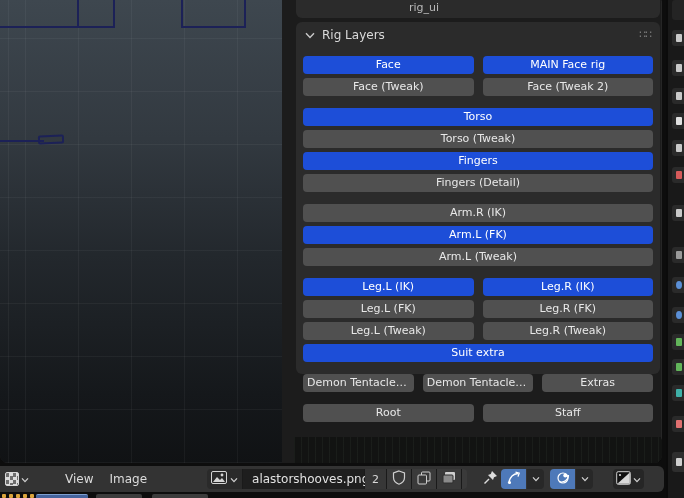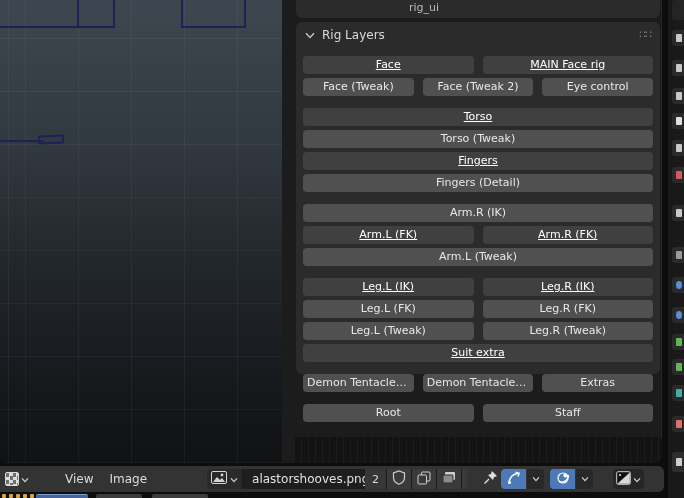--- a/index.html
+++ b/index.html
@@ -40,21 +40,21 @@
   .panel-header{display:flex;align-items:center;height:26px;padding:0 9px;gap:7px;}
   .panel-title{font-size:12px;color:#dadada;}
   .grip{margin-left:auto;color:#7e7e7e;font-size:11px;letter-spacing:-1px;line-height:10px;}
   .panel-body{padding:8px 7px 10px 7px;}
 
   .btn-row{display:flex;gap:9px;margin-bottom:4px;}
   .sec-gap{margin-top:12px;}
   .rl-btn{flex:1;height:18px;border:none;border-radius:4px;background:#505050;color:#e8e8e8;
     font-family:inherit;font-size:11px;line-height:16px;padding:0 4px;cursor:pointer;
     white-space:nowrap;overflow:hidden;text-overflow:ellipsis;}
-  .rl-btn.on{background:#404040;color:#ffffff;text-decoration:underline;}
+  .rl-btn.on{background:#1d4ed8;color:#ffffff;}
 
   
   #footer{position:absolute;left:0;top:466px;width:664px;height:26px;background:#333333;
     border-radius:0 6px 6px 0;display:flex;align-items:center;padding:0 6px 0 2px;}
   .menu-item{font-size:12px;color:#dcdcdc;padding:0 8px;cursor:default;}
   #menu-view{margin-left:25px;}
   .chev{display:inline-block;}
   .icon-btn{display:flex;align-items:center;gap:2px;padding:2px 3px;border-radius:3px;}
 
   #editor-type-btn{margin-left:0;}
@@ -124,42 +124,40 @@
         </div>
         <div class="panel-body">
 
           <div class="btn-row">
             <button class="rl-btn on">Face</button>
             <button class="rl-btn on">MAIN Face rig</button>
           </div>
           <div class="btn-row">
             <button class="rl-btn">Face (Tweak)</button>
             <button class="rl-btn">Face (Tweak 2)</button>
-            <button class="rl-btn">Eye control</button>
           </div>
 
           <div class="btn-row sec-gap">
             <button class="rl-btn on">Torso</button>
           </div>
           <div class="btn-row">
             <button class="rl-btn">Torso (Tweak)</button>
           </div>
           <div class="btn-row">
             <button class="rl-btn on">Fingers</button>
           </div>
           <div class="btn-row">
             <button class="rl-btn">Fingers (Detail)</button>
           </div>
 
           <div class="btn-row sec-gap">
             <button class="rl-btn">Arm.R (IK)</button>
           </div>
           <div class="btn-row">
             <button class="rl-btn on">Arm.L (FK)</button>
-            <button class="rl-btn on">Arm.R (FK)</button>
           </div>
           <div class="btn-row">
             <button class="rl-btn">Arm.L (Tweak)</button>
           </div>
 
           <div class="btn-row sec-gap">
             <button class="rl-btn on">Leg.L (IK)</button>
             <button class="rl-btn on">Leg.R (IK)</button>
           </div>
           <div class="btn-row">

